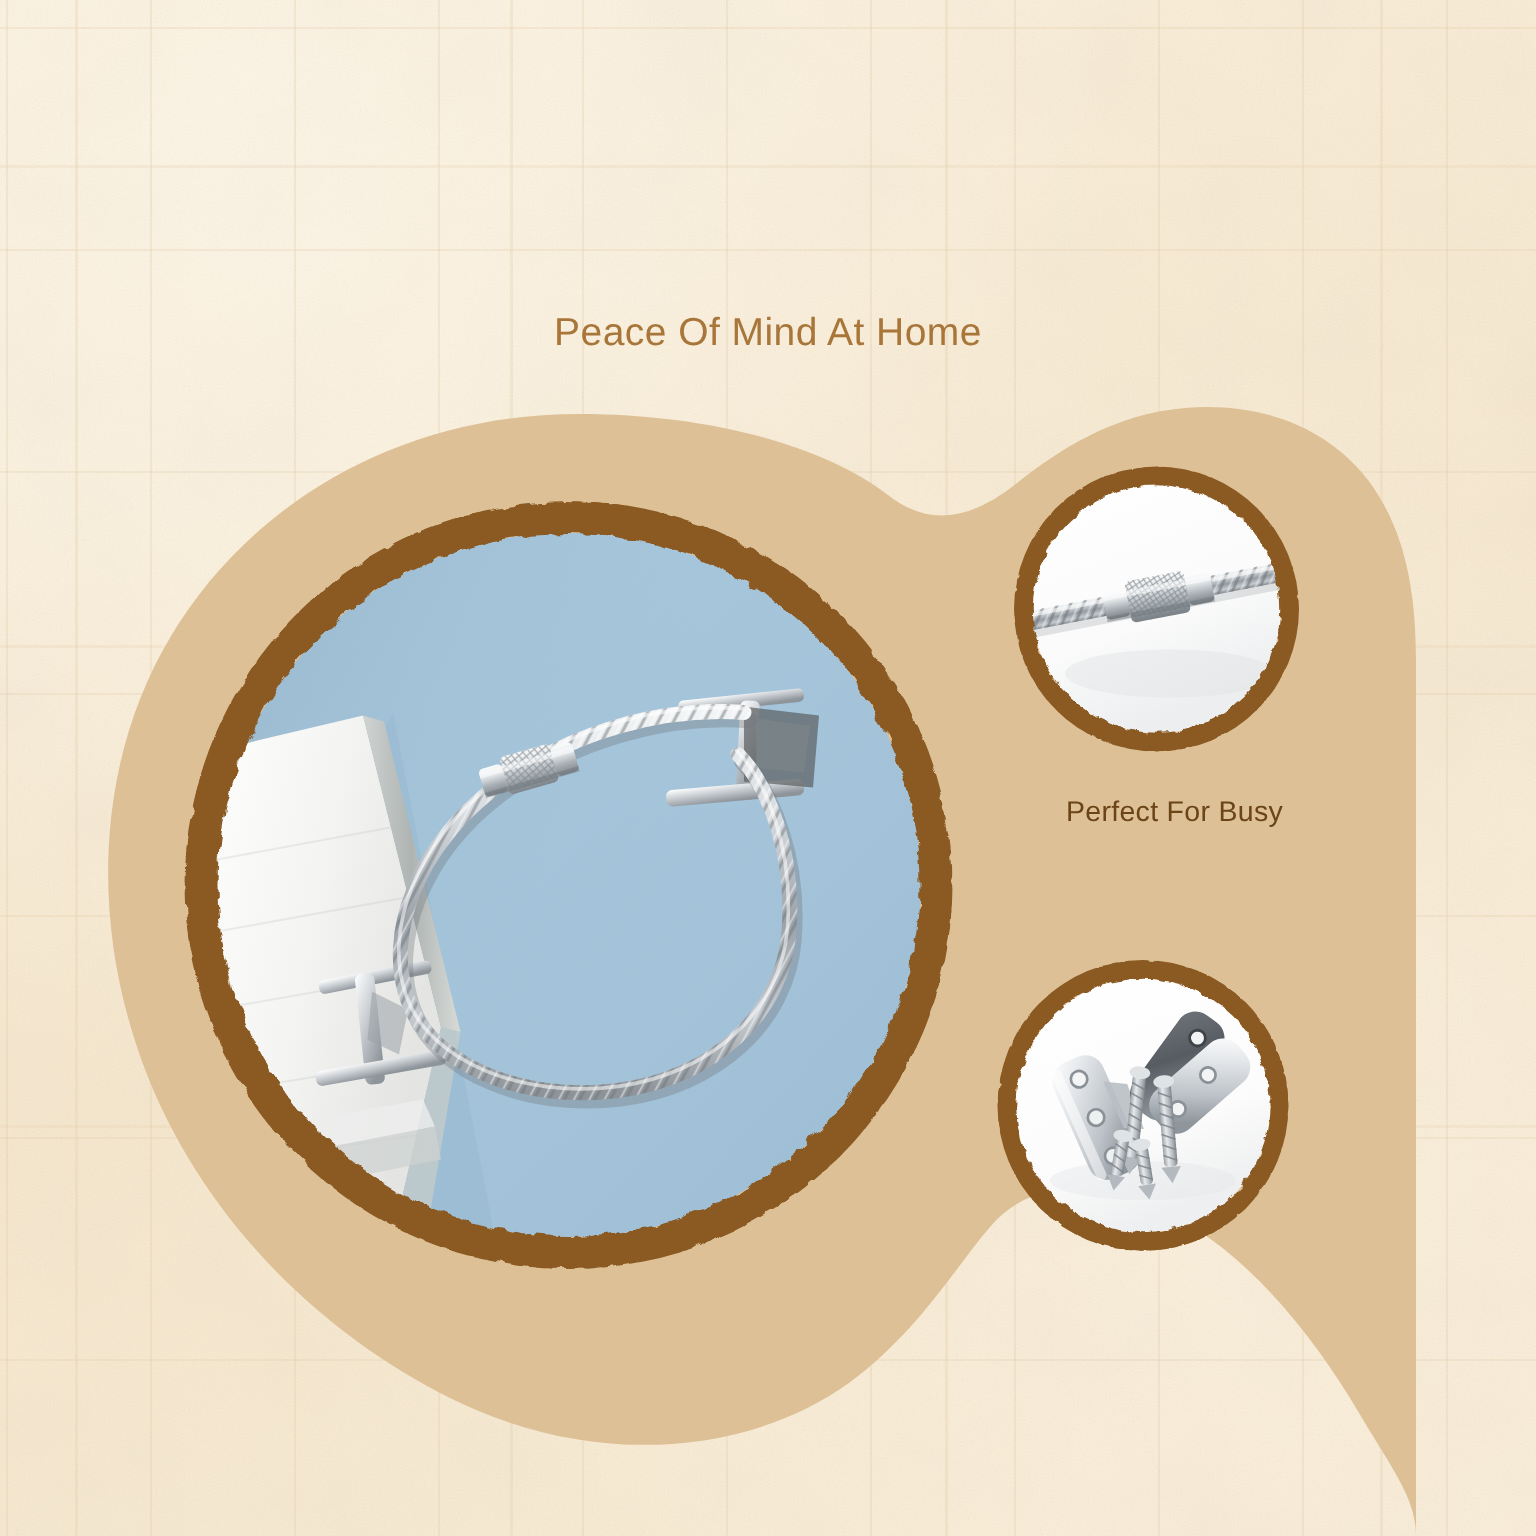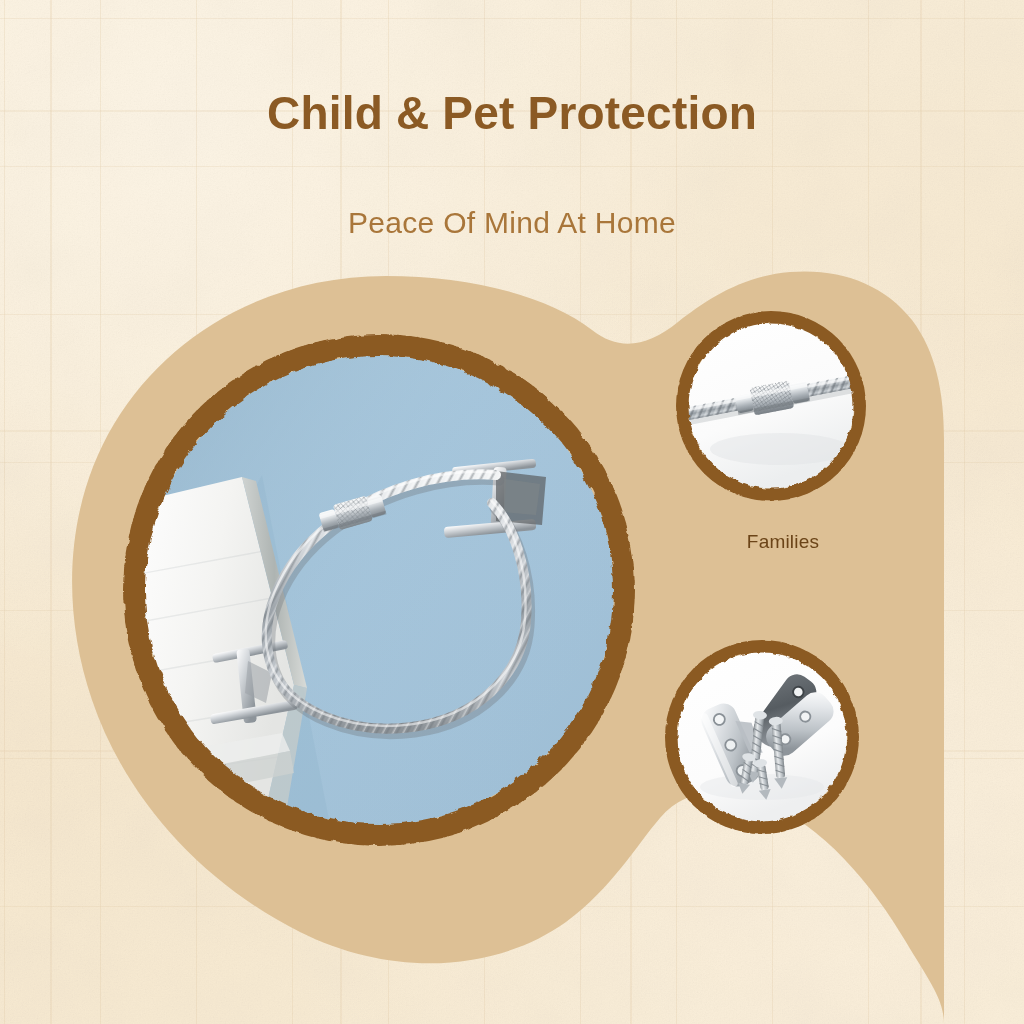--- a/index.html
+++ b/index.html
@@ -65,21 +65,21 @@
     font-size: 46px;
     font-weight: 700;
     letter-spacing: .2px;
     color: #8b5a24;
   }
   .subtitle {
     position: absolute;
     left: 0; right: 0;
     top: 206px;
     text-align: center;
-    font-size: 30px;
+    font-size: 26px;
     font-weight: 400;
     letter-spacing: .3px;
     color: #a9763a;
   }
 
   
   .blob {
     position: absolute;
     left: 0; top: 0;
     width: 1024px;
@@ -398,21 +398,21 @@
     <defs>
       <filter id="rough2">
         <feTurbulence type="fractalNoise" baseFrequency="0.14" numOctaves="3" seed="11" result="n2"></feTurbulence>
         <feDisplacementMap in="SourceGraphic" in2="n2" scale="5" xChannelSelector="R" yChannelSelector="G"></feDisplacementMap>
       </filter>
     </defs>
     <circle cx="95" cy="95" r="89" fill="none" stroke="#8b5a24" stroke-width="13" filter="url(#rough2)"></circle>
   </svg>
 
   <div class="caption" id="caption-cable">
-    <div>Families</div>
+    <div>Perfect For Busy</div>
   </div>
 
   <div class="photo-circle" id="circle-hardware">
     <svg width="170" height="170" viewBox="0 0 170 170">
       <defs>
         <linearGradient id="whiteBg3" x1="0" y1="0" x2="0.4" y2="1">
           <stop offset="0%" stop-color="#ffffff"></stop>
           <stop offset="70%" stop-color="#fcfcfc"></stop>
           <stop offset="100%" stop-color="#eeeff0"></stop>
         </linearGradient>
@@ -518,16 +518,15 @@
     <defs>
       <filter id="rough3">
         <feTurbulence type="fractalNoise" baseFrequency="0.14" numOctaves="3" seed="17" result="n3"></feTurbulence>
         <feDisplacementMap in="SourceGraphic" in2="n3" scale="5" xChannelSelector="R" yChannelSelector="G"></feDisplacementMap>
       </filter>
     </defs>
     <circle cx="97" cy="97" r="91" fill="none" stroke="#8b5a24" stroke-width="13" filter="url(#rough3)"></circle>
   </svg>
 
 
-  <div class="title">Child &amp; Pet Protection</div>
   <div class="subtitle">Peace Of Mind At Home</div>
 
 </div>
 
 </body></html>

